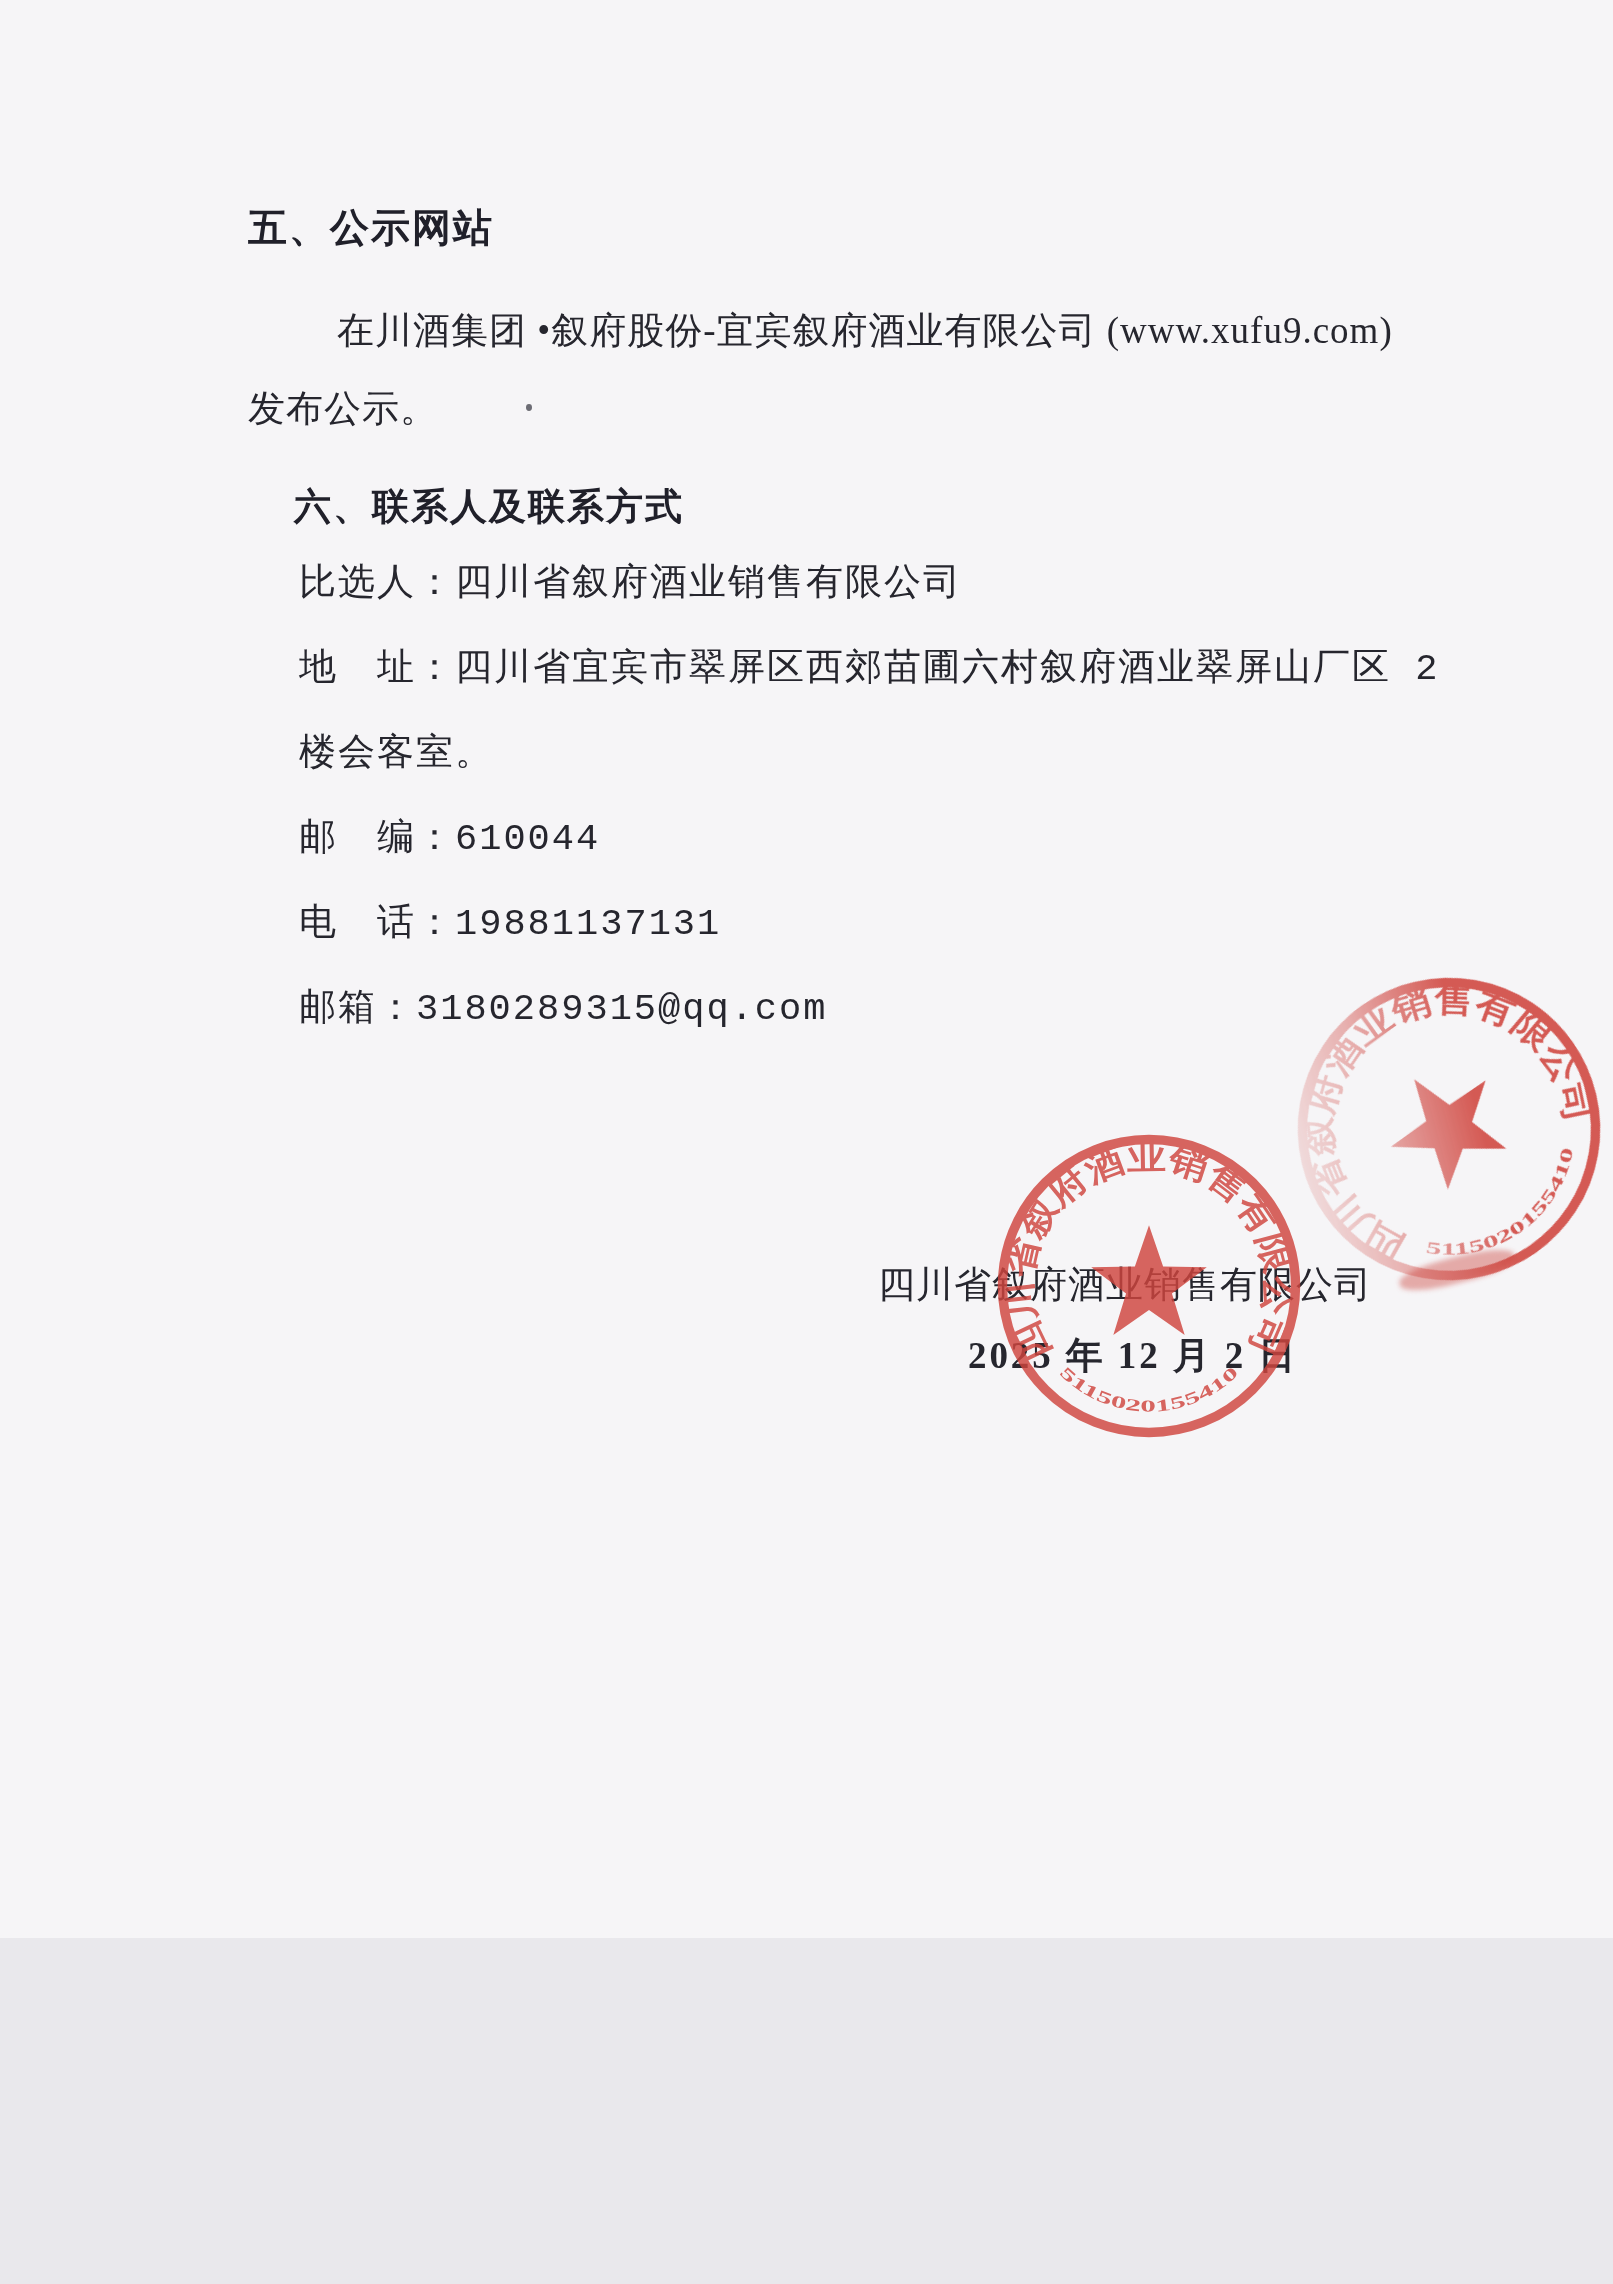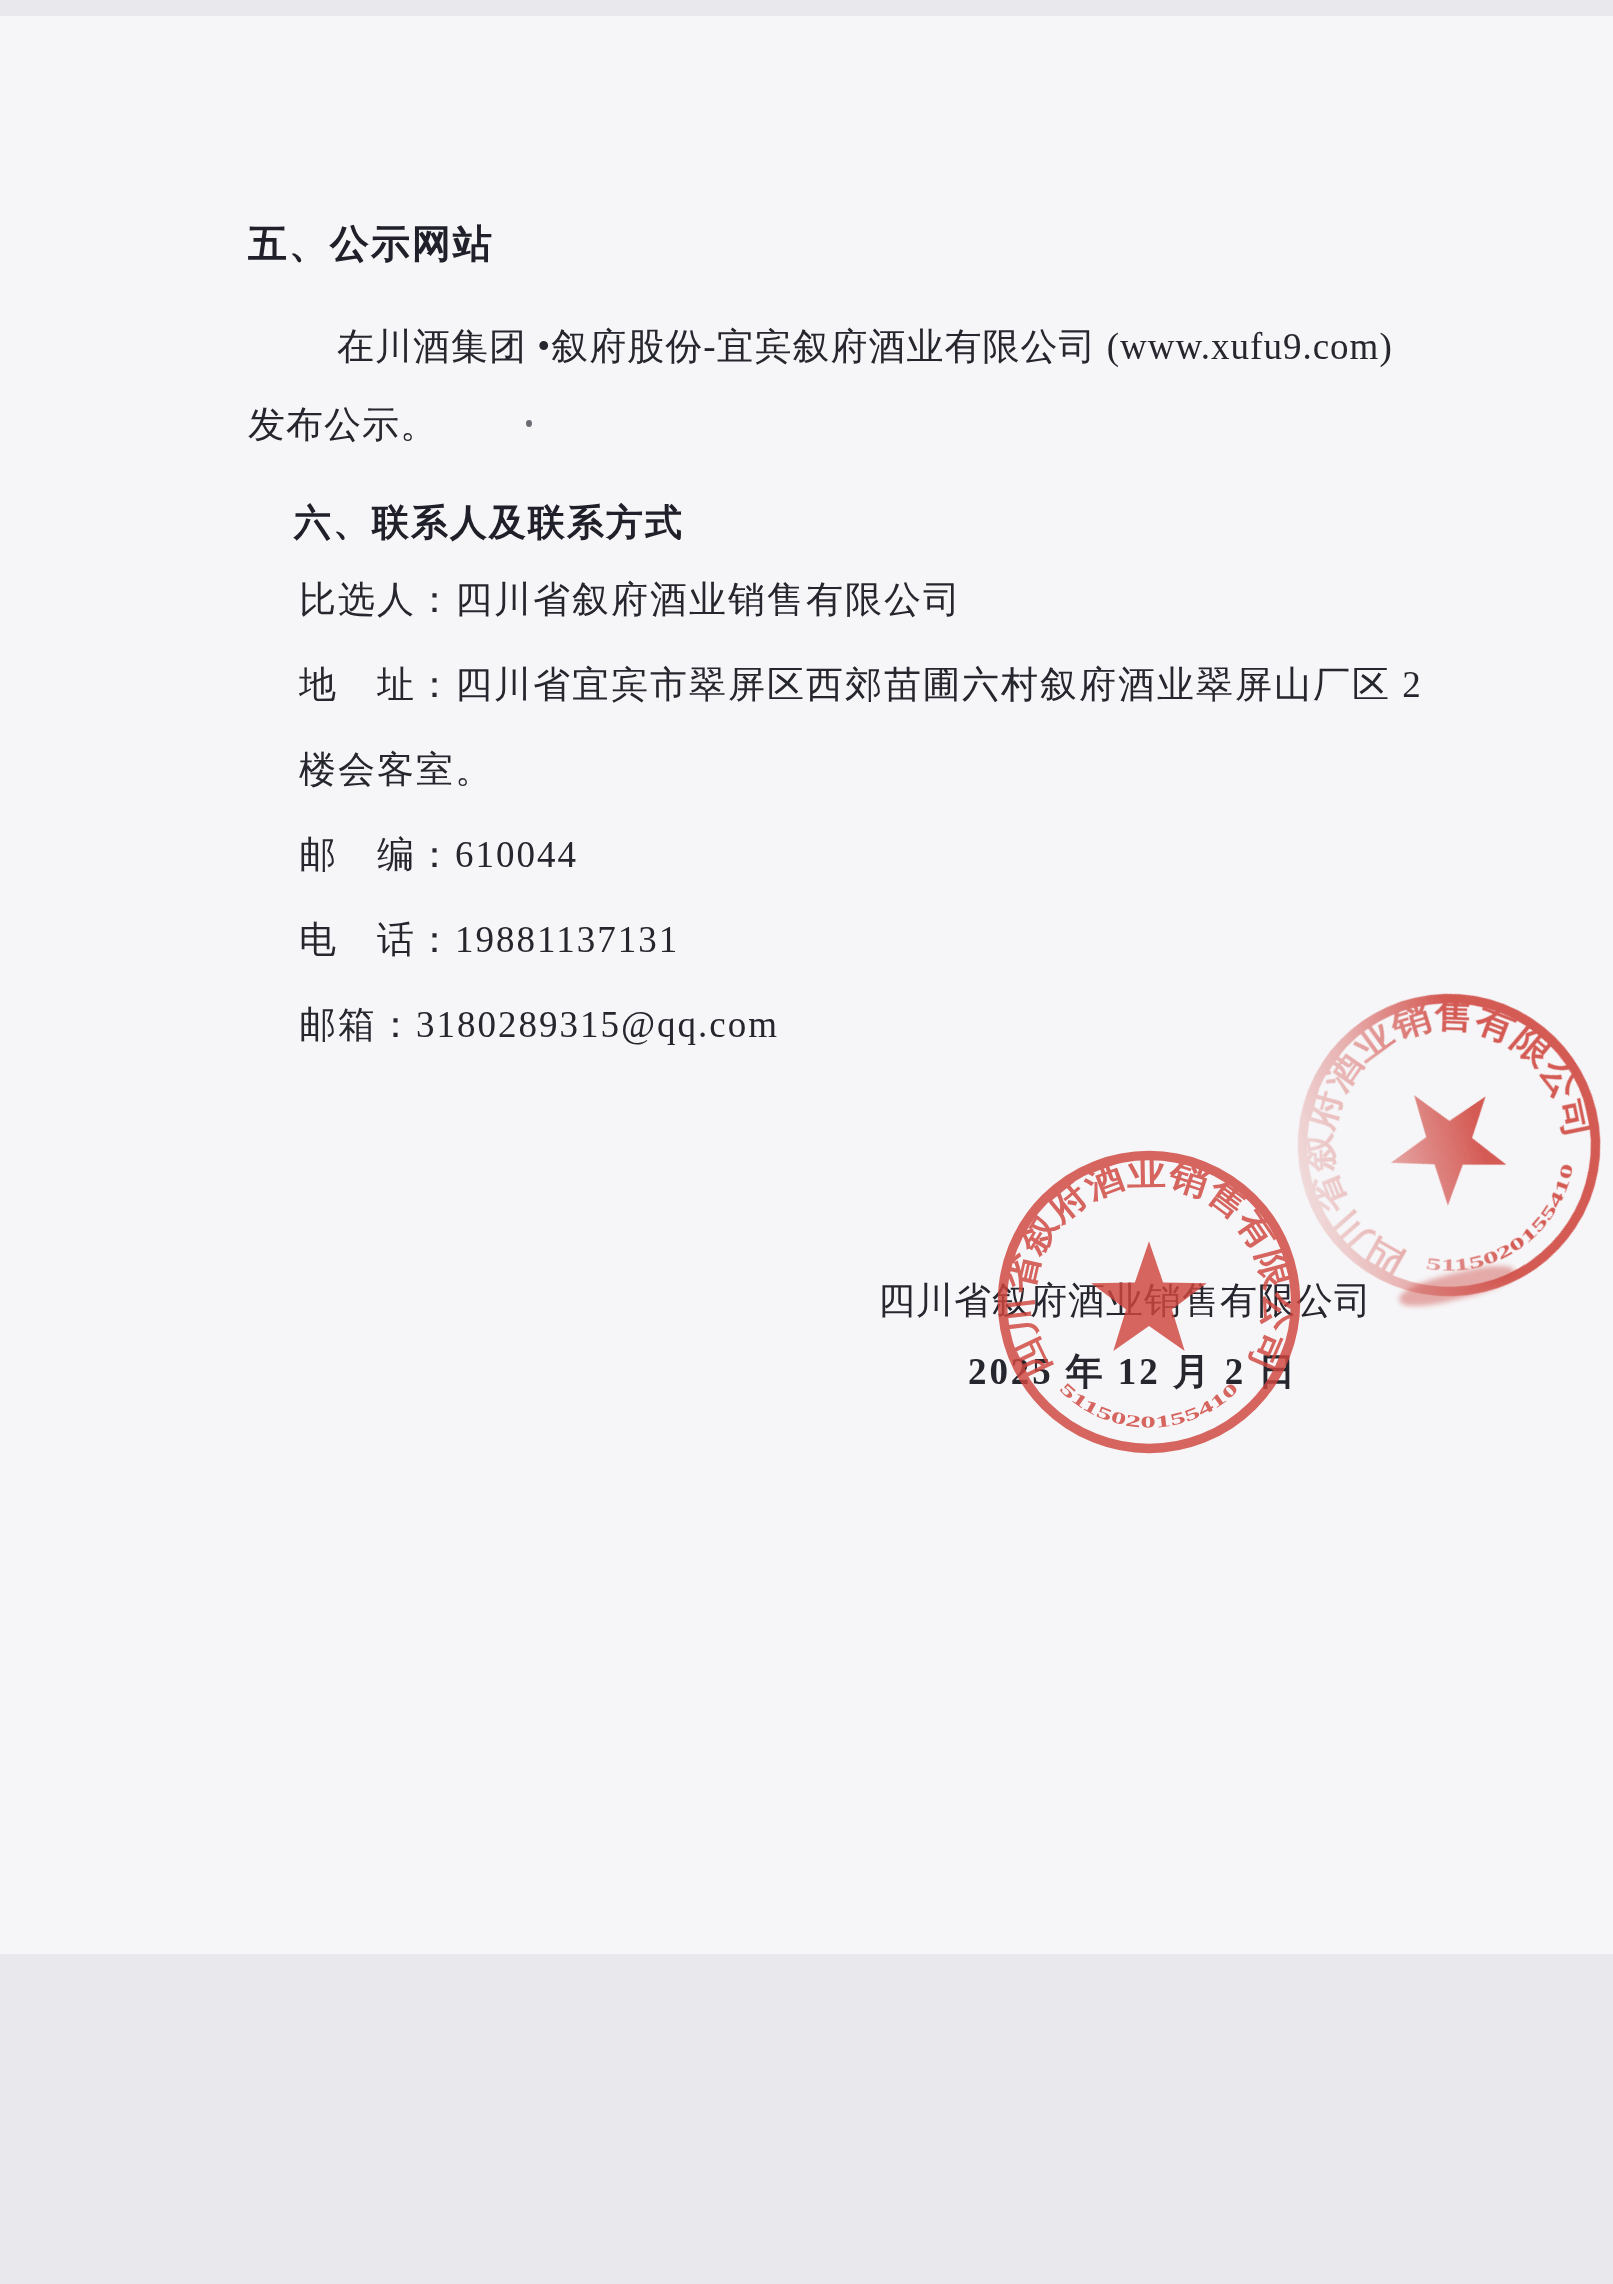--- a/index.html
+++ b/index.html
@@ -1,32 +1,32 @@
 <!DOCTYPE html>
 <html lang="zh"><head>
 <meta charset="utf-8">
 <style>
   html,body{margin:0;padding:0;background:#e9e8ec;}
   .page{
     position:relative;
     width:1613px;height:1938px;
-    margin:16px auto;
+    margin:0 auto;
     background:#f6f5f7;
     overflow:hidden;
     font-family:"Liberation Serif","DejaVu Serif",serif;
     color:#26262e;
   }
   .tline{position:absolute;white-space:nowrap;font-size:37px;line-height:1.25;letter-spacing:1px;}
   .heading{font-weight:700;letter-spacing:2px;color:#20202a;}
   .h5{left:248px;top:204px;font-size:39px;}
   .h6{left:294px;top:484px;font-size:37px;}
   .p5-1{left:337px;top:308px;}
   .p5-2{left:248px;top:386px;}
   .contact{position:absolute;left:299px;top:561px;}
-  .contact .tline{position:static;display:block;height:85px;letter-spacing:2px;}
+  .contact .tline{position:static;display:block;height:85px;letter-spacing:2px;font-family:Liberation Mono, monospace;}
   .sig-company{left:878px;top:1262px;letter-spacing:1px;}
   .sig-date{left:968px;top:1333px;letter-spacing:2.9px;font-weight:bold;}
   .page-number{left:807px;top:2113px;transform:translateX(-50%);font-size:26.5px;color:#3a3a44;letter-spacing:0;}
   .ink-dot{
     position:absolute;left:526px;top:404px;width:5.9px;height:6.9px;
     background:#4a4a52;border-radius:50%;opacity:.8;
   }
   .seal{position:absolute;width:314px;height:314px;pointer-events:none;}
   .seal text{font-family:"Liberation Serif","DejaVu Serif",serif;font-weight:700;}
   .seal-a{left:992px;top:1129px;opacity:.82;filter:blur(0.4px);}

